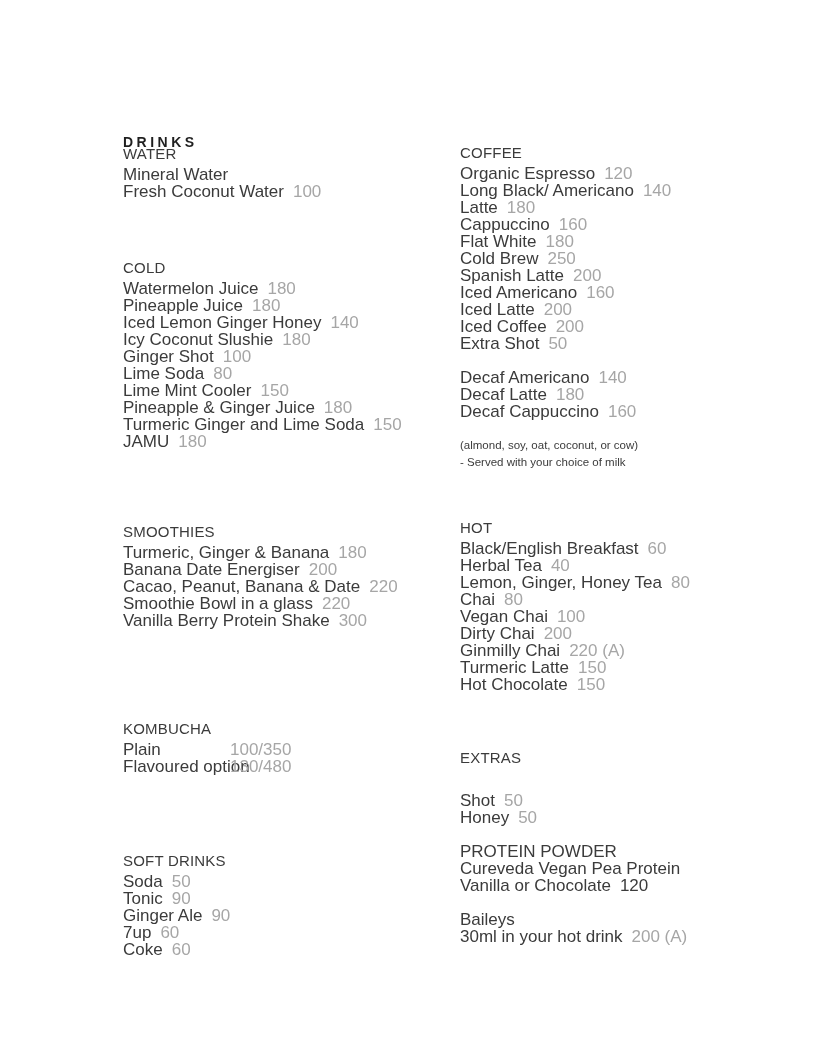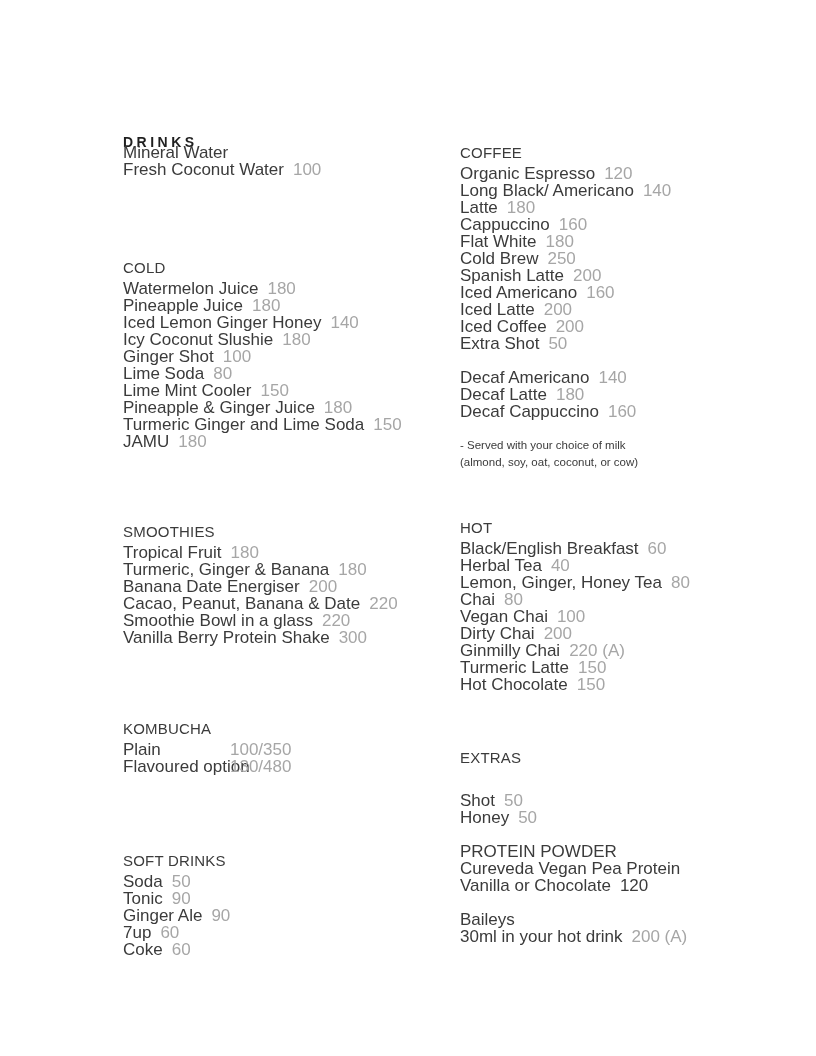--- a/index.html
+++ b/index.html
@@ -57,20 +57,21 @@
   #sec-extras     { left: 460px; top: 748px; }
   #sec-extras .group:first-of-type { margin-top: 24px; }
 </style>
 </head>
 <body>
 
 <div class="page">
   <div class="doc-title">DRINKS</div>
   <div id="menu-root">
       <section class="menu-section" id="sec-water">
+        <h2 class="section-title">WATER</h2>
         <div class="group">
           <div class="row"><span class="name">Mineral Water</span></div>
           <div class="row"><span class="name">Fresh Coconut Water</span><span class="price">100</span></div>
         </div>
       </section>
       <section class="menu-section" id="sec-cold">
         <h2 class="section-title">COLD</h2>
         <div class="group">
           <div class="row"><span class="name">Watermelon Juice</span><span class="price">180</span></div>
           <div class="row"><span class="name">Pineapple Juice</span><span class="price">180</span></div>
@@ -80,21 +81,20 @@
           <div class="row"><span class="name">Lime Soda</span><span class="price">80</span></div>
           <div class="row"><span class="name">Lime Mint Cooler</span><span class="price">150</span></div>
           <div class="row"><span class="name">Pineapple &amp; Ginger Juice</span><span class="price">180</span></div>
           <div class="row"><span class="name">Turmeric Ginger and Lime Soda</span><span class="price">150</span></div>
           <div class="row"><span class="name">JAMU</span><span class="price">180</span></div>
         </div>
       </section>
       <section class="menu-section" id="sec-smoothies">
         <h2 class="section-title">SMOOTHIES</h2>
         <div class="group">
-          <div class="row"><span class="name">Tropical Fruit</span><span class="price">180</span></div>
           <div class="row"><span class="name">Turmeric, Ginger &amp; Banana</span><span class="price">180</span></div>
           <div class="row"><span class="name">Banana Date Energiser</span><span class="price">200</span></div>
           <div class="row"><span class="name">Cacao, Peanut, Banana &amp; Date</span><span class="price">220</span></div>
           <div class="row"><span class="name">Smoothie Bowl in a glass</span><span class="price">220</span></div>
           <div class="row"><span class="name">Vanilla Berry Protein Shake</span><span class="price">300</span></div>
         </div>
       </section>
       <section class="menu-section" id="sec-kombucha">
         <h2 class="section-title">KOMBUCHA</h2>
         <div class="group">
@@ -126,22 +126,22 @@
           <div class="row"><span class="name">Iced Latte</span><span class="price">200</span></div>
           <div class="row"><span class="name">Iced Coffee</span><span class="price">200</span></div>
           <div class="row"><span class="name">Extra Shot</span><span class="price">50</span></div>
         </div>
         <div class="group">
           <div class="row"><span class="name">Decaf Americano</span><span class="price">140</span></div>
           <div class="row"><span class="name">Decaf Latte</span><span class="price">180</span></div>
           <div class="row"><span class="name">Decaf Cappuccino</span><span class="price">160</span></div>
         </div>
         <div class="group note-group">
+          <div class="note-row">(almond, soy, oat, coconut, or cow)</div>
           <div class="note-row">- Served with your choice of milk</div>
-          <div class="note-row">(almond, soy, oat, coconut, or cow)</div>
         </div>
       </section>
       <section class="menu-section" id="sec-hot">
         <h2 class="section-title">HOT</h2>
         <div class="group">
           <div class="row"><span class="name">Black/English Breakfast</span><span class="price">60</span></div>
           <div class="row"><span class="name">Herbal Tea</span><span class="price">40</span></div>
           <div class="row"><span class="name">Lemon, Ginger, Honey Tea</span><span class="price">80</span></div>
           <div class="row"><span class="name">Chai</span><span class="price">80</span></div>
           <div class="row"><span class="name">Vegan Chai</span><span class="price">100</span></div>

